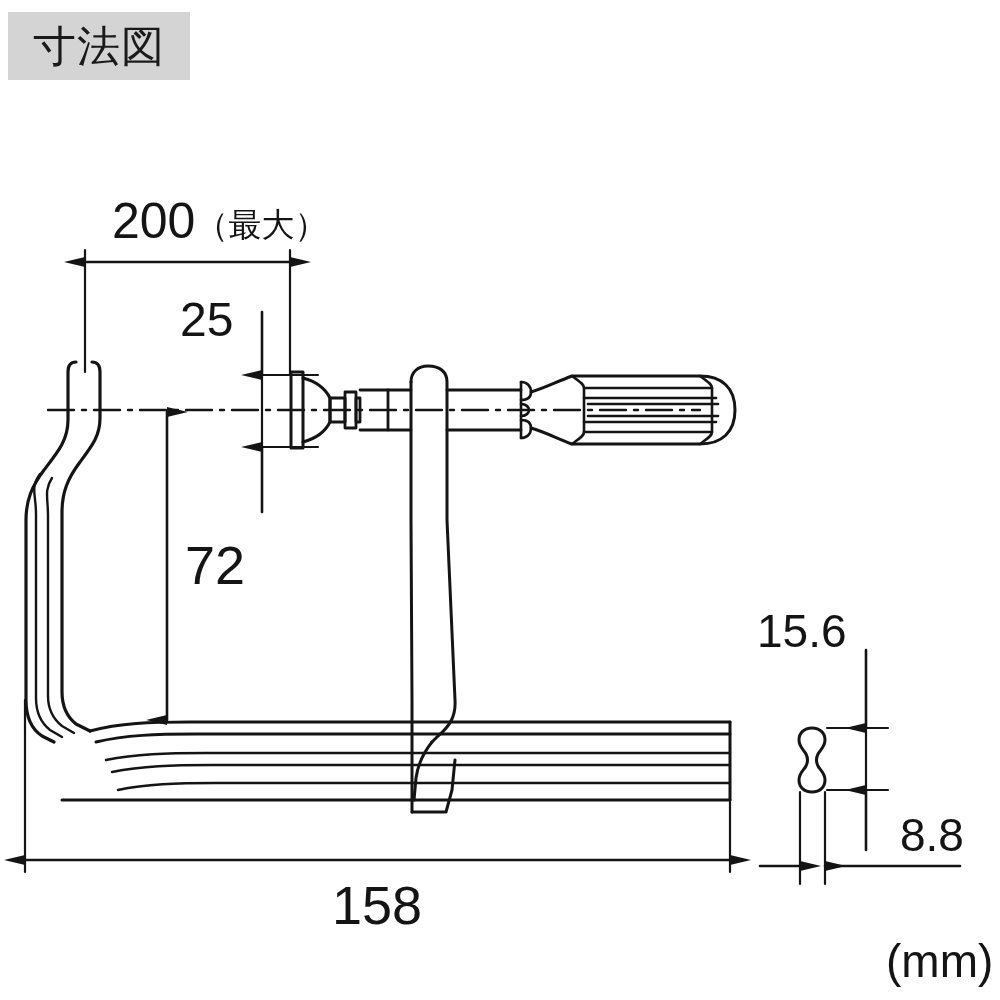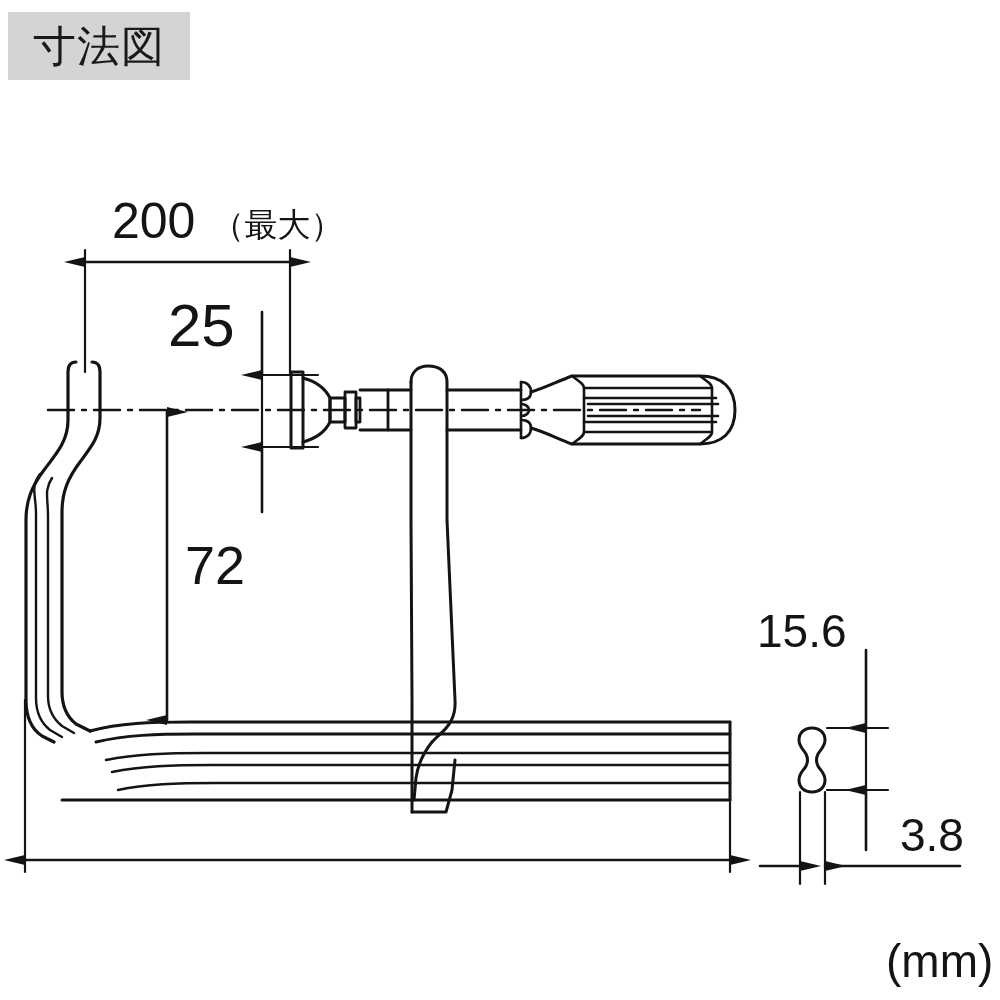--- a/index.html
+++ b/index.html
@@ -60,26 +60,25 @@
   }
   #label-100 {
     left: 112px;
     top: 196px;
     font-size: 50px;
   }
   #label-100-note {
     font-size: 33px;
     font-family: "DejaVu Sans", "Liberation Sans", sans-serif;
     vertical-align: 2px;
-    margin-left: 16px;
   }
   #label-25 {
-    left: 168px;
+    left: 180px;
     top: 296px;
-    font-size: 60px;
+    font-size: 48px;
   }
   #label-99 {
     left: 185px;
     top: 538px;
     font-size: 54px;
   }
   #label-158 {
     left: 332px;
     top: 878px;
     font-size: 54px;
@@ -307,20 +306,21 @@
   </svg>
 
   <div class="dim-label" id="label-100">
     <span>200</span><span id="label-100-note">（最大）</span>
   </div>
 
   <div class="dim-label" id="label-25">25</div>
 
   <div class="dim-label" id="label-99">72</div>
 
+  <div class="dim-label" id="label-158">158</div>
 
   <div class="dim-label" id="label-156">15.6</div>
 
-  <div class="dim-label" id="label-75">3.8</div>
+  <div class="dim-label" id="label-75">8.8</div>
 
   <div class="dim-label" id="label-mm">(mm)</div>
 
 </div>
 
 </body></html>

